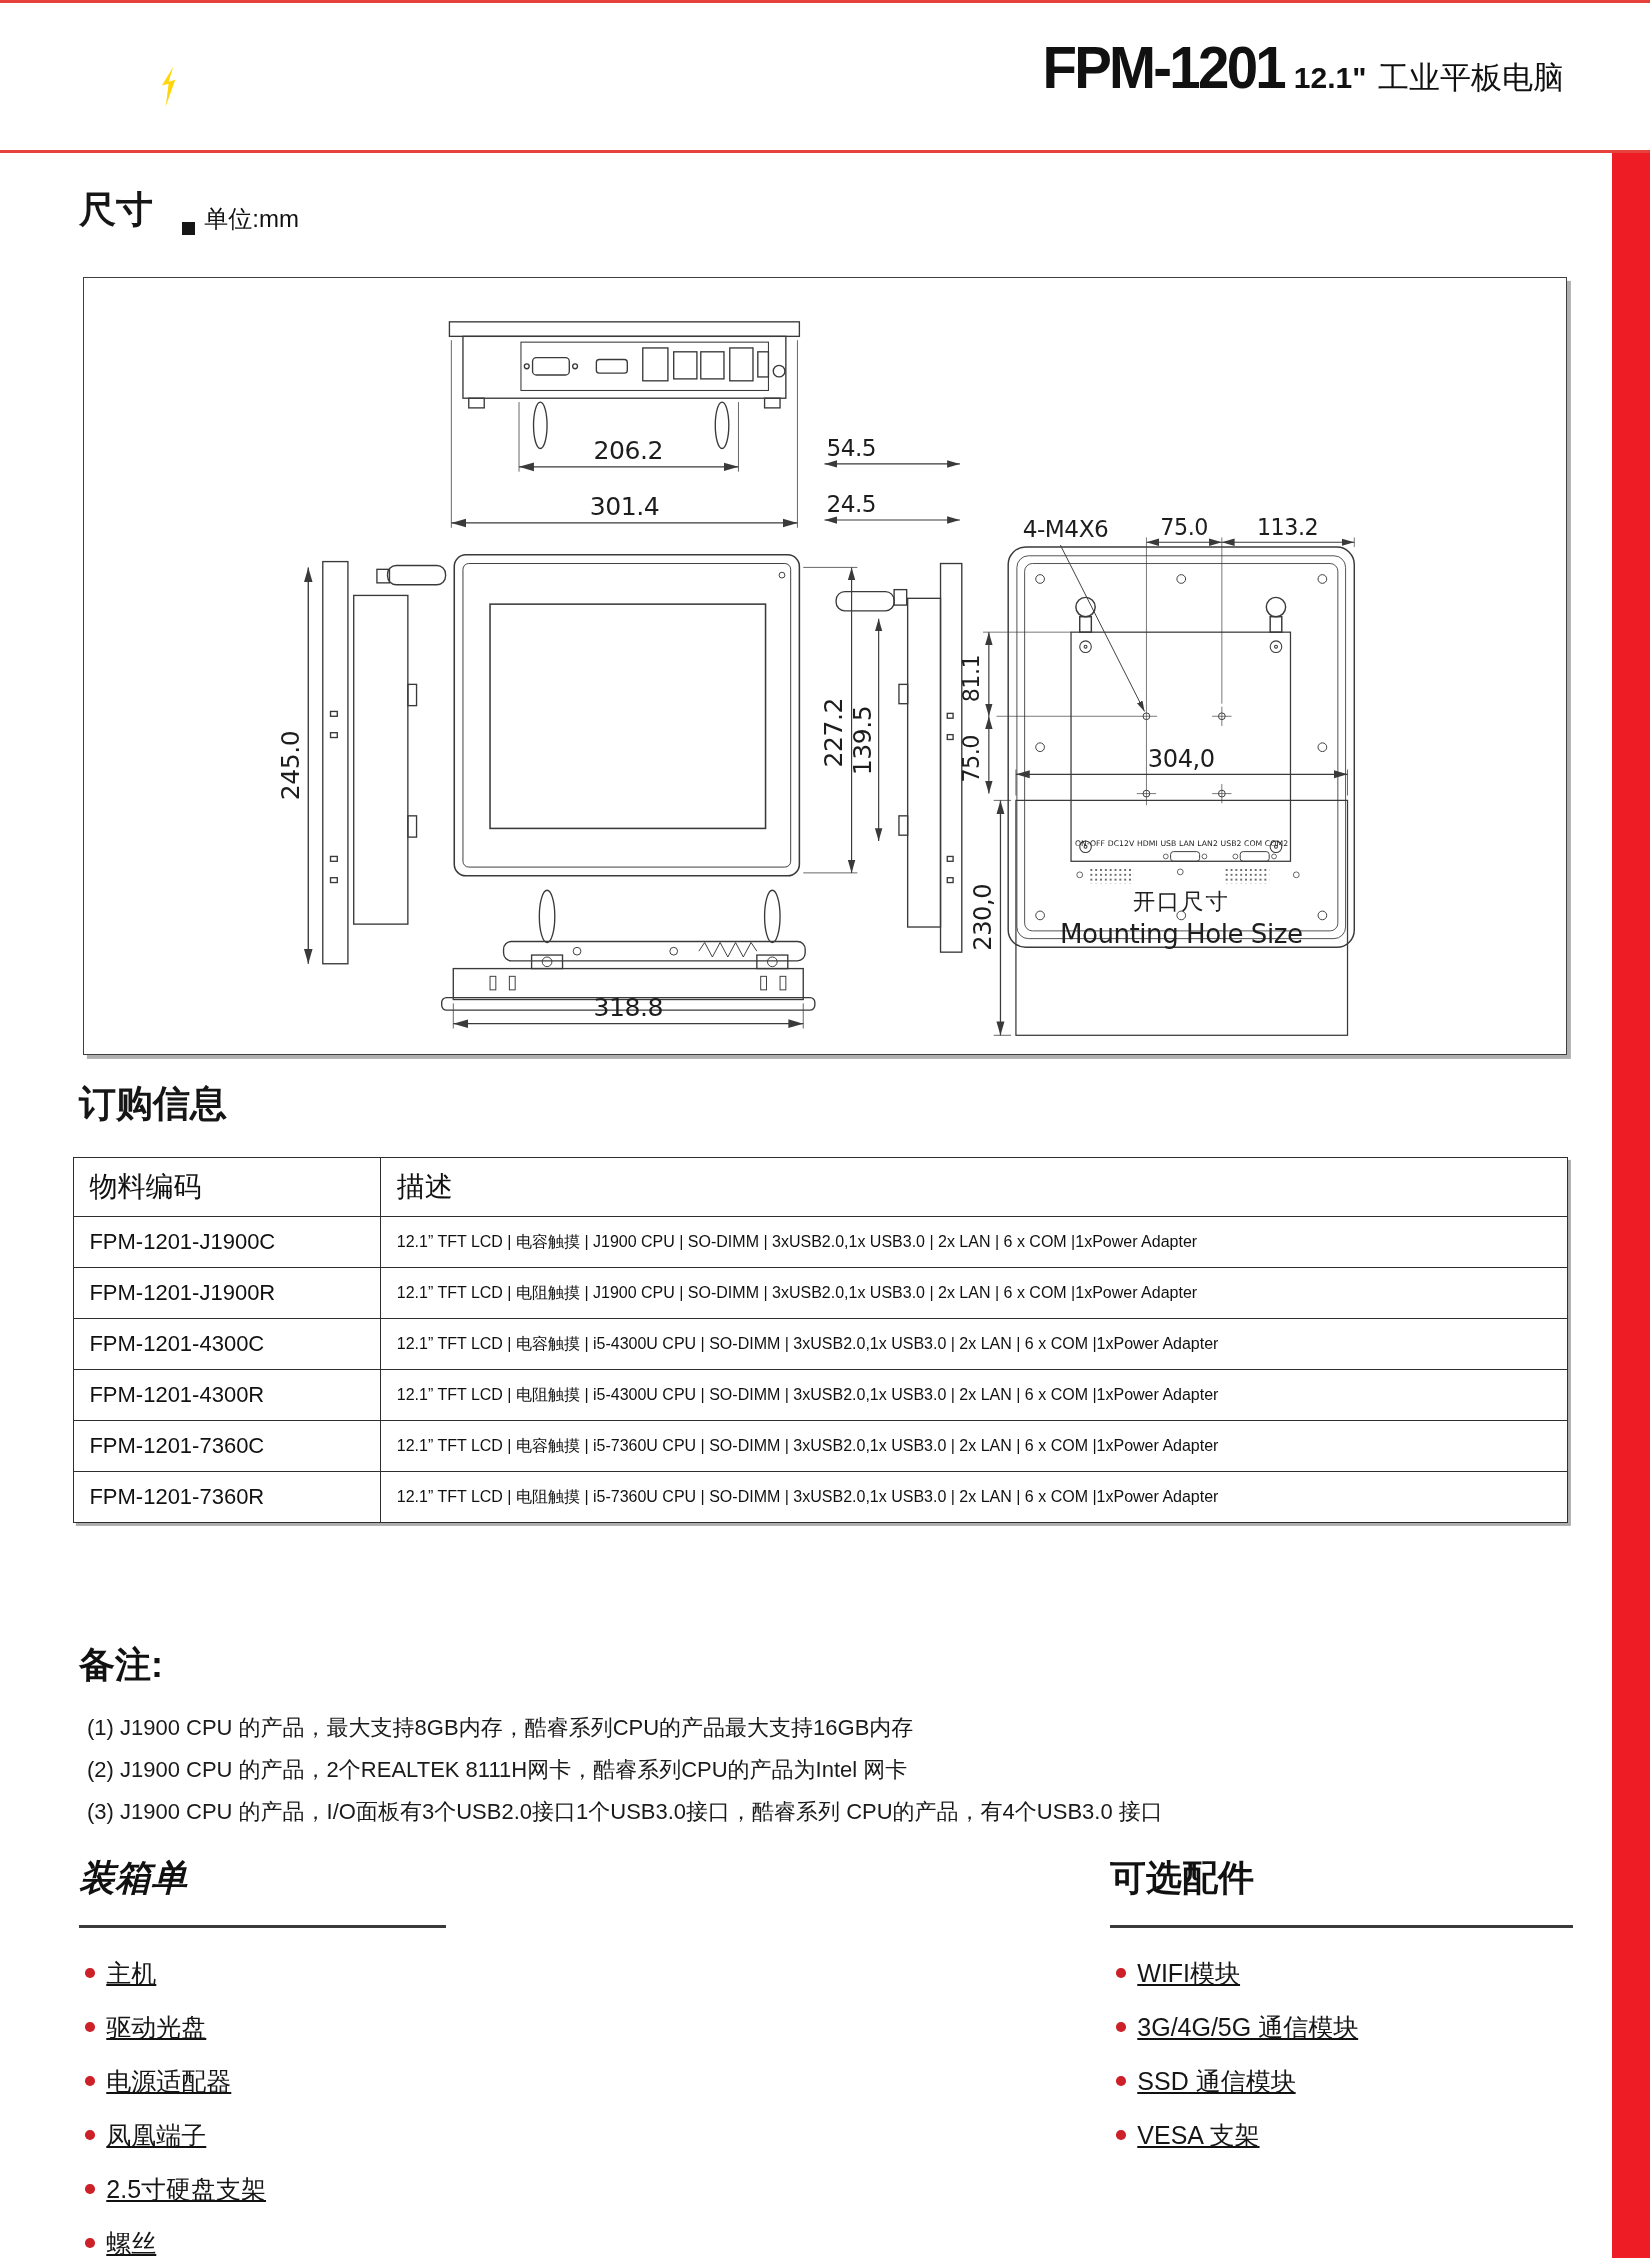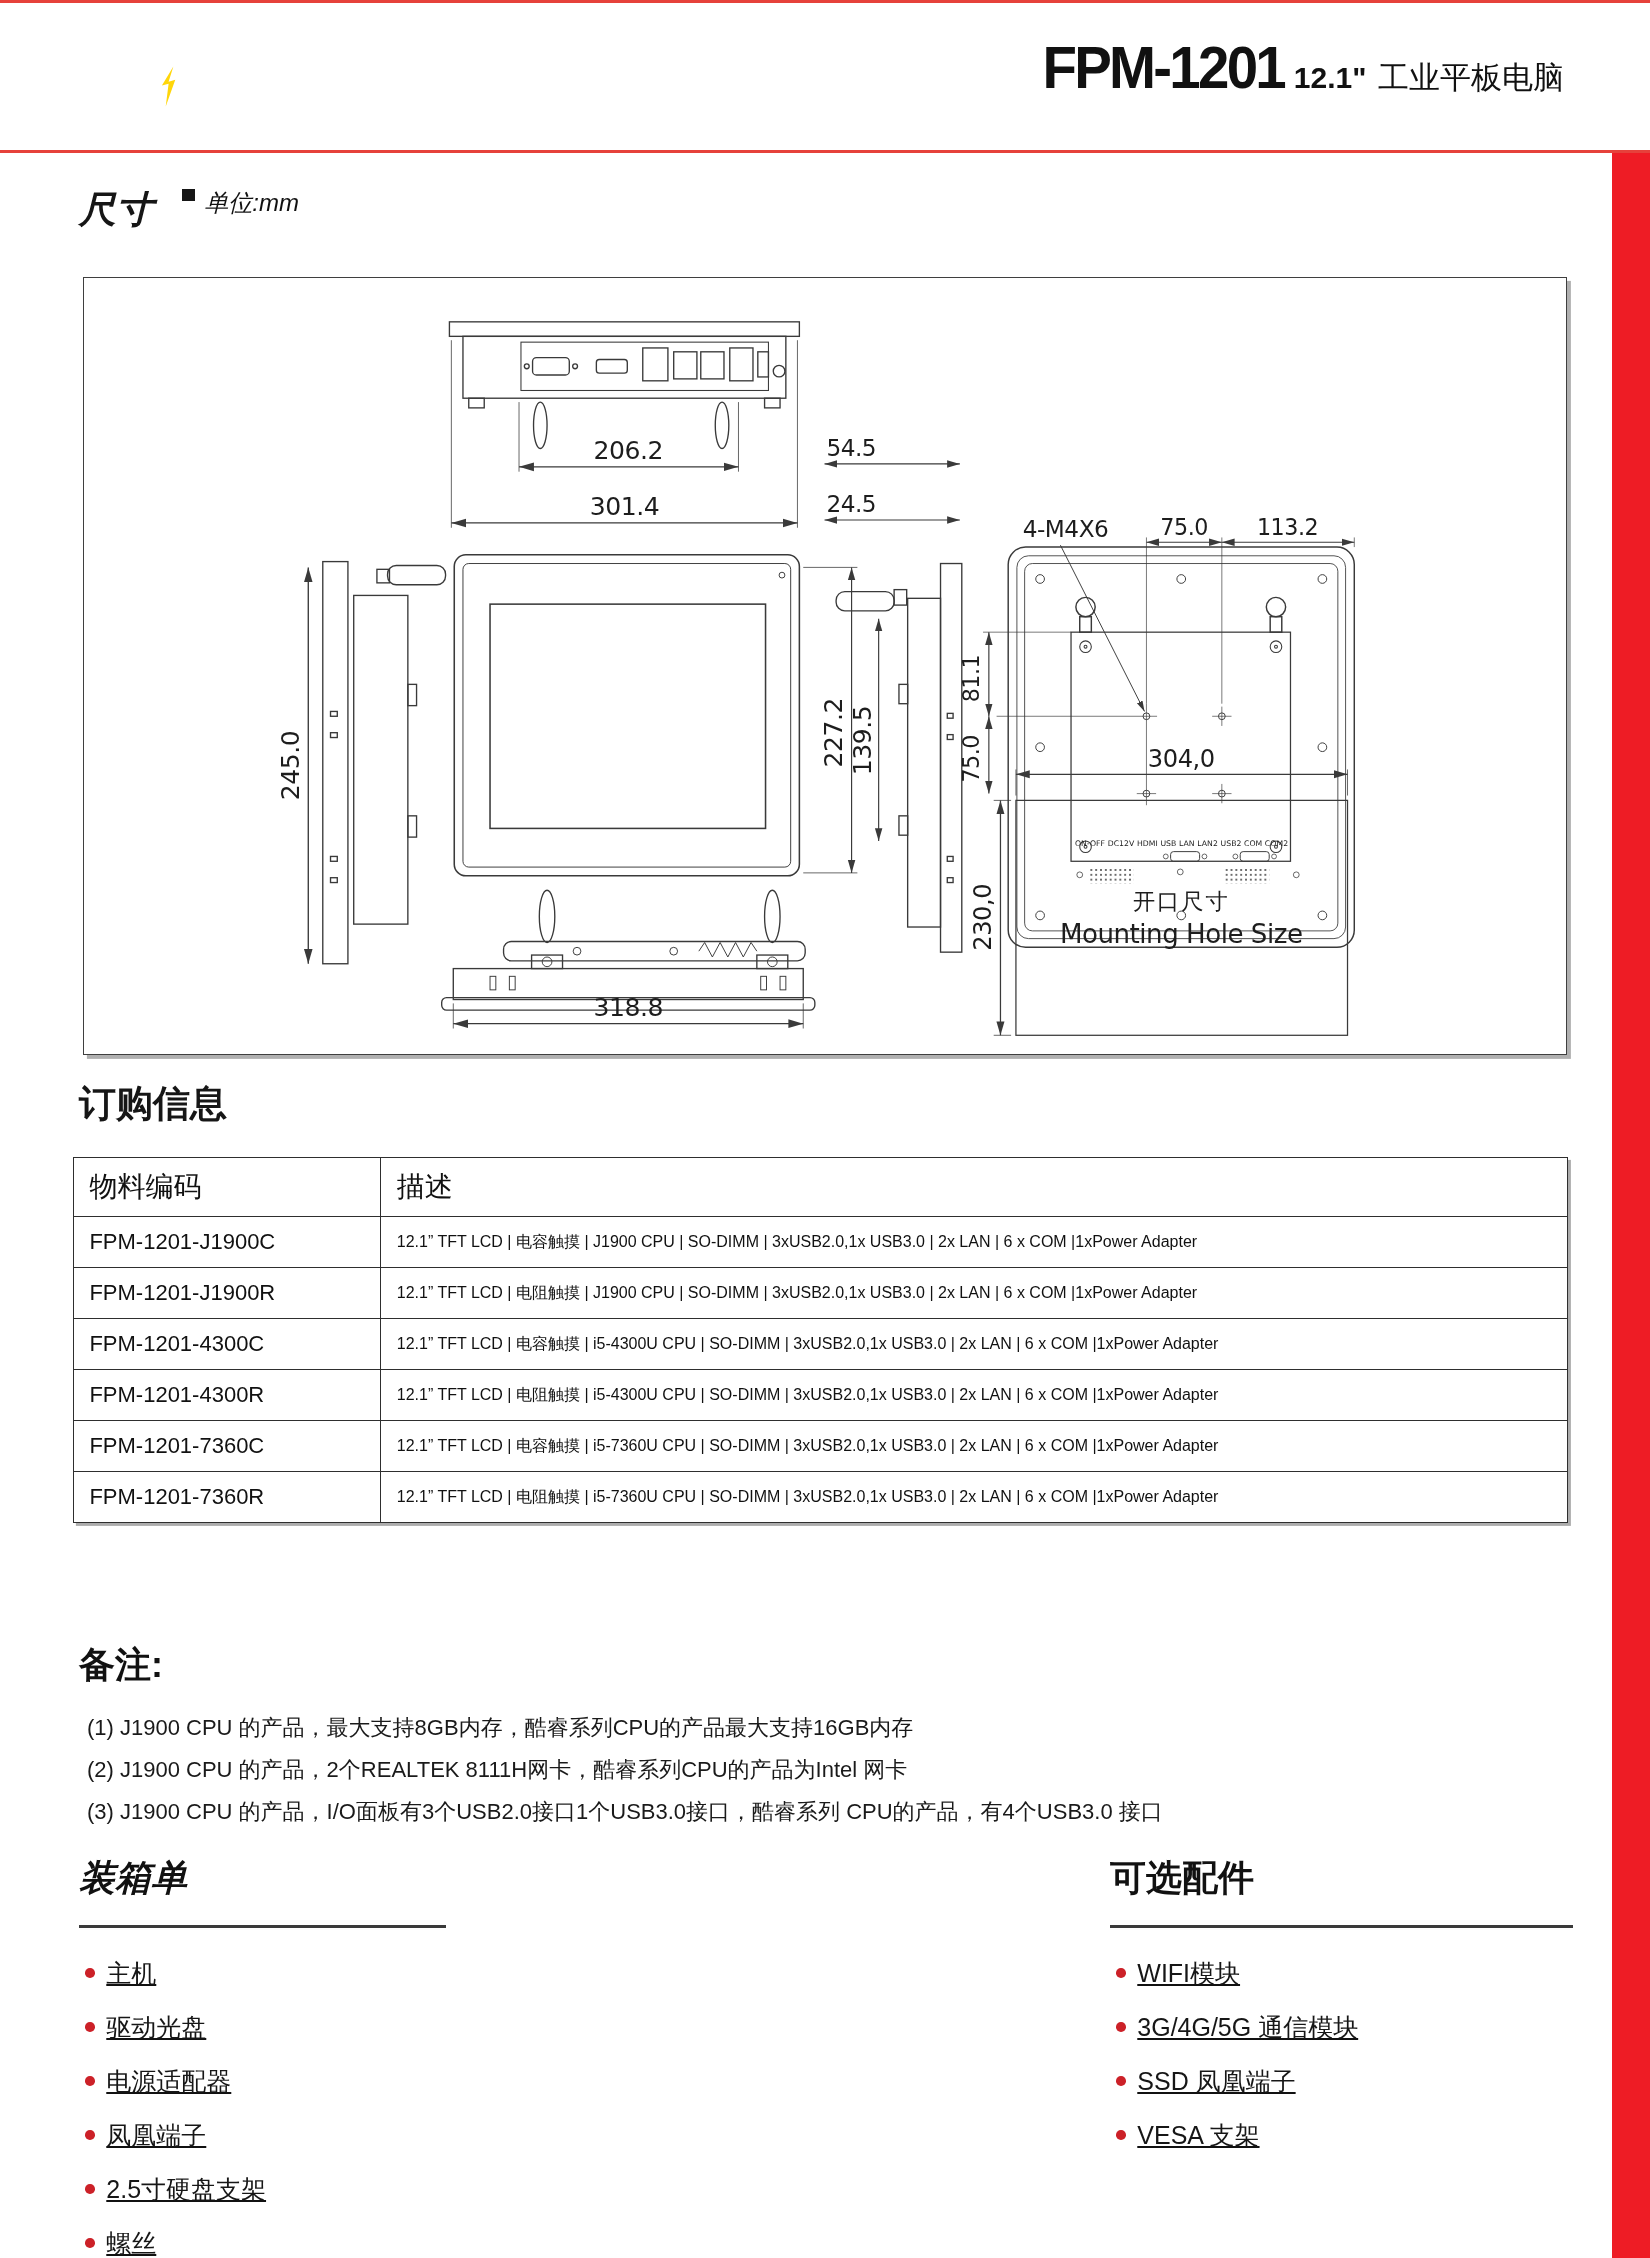--- a/index.html
+++ b/index.html
@@ -7,21 +7,21 @@
         font-family:"Liberation Sans","DejaVu Sans",sans-serif;color:#111;}
   .topline{position:absolute;top:0;left:0;width:1650px;height:2.9px;background:#e6413b;}
   .redline{position:absolute;top:150px;left:0;width:1650px;height:2.9px;background:#e6413b;}
   .redbar{position:absolute;top:153px;right:0;width:38px;height:2106px;background:#ee1c25;}
   .bolt{position:absolute;left:160px;top:66px;}
   .masthead{position:absolute;top:33px;right:86px;display:flex;align-items:baseline;white-space:nowrap;}
   .model{font-size:60px;font-weight:800;letter-spacing:-2.9px;transform:scaleX(.94);transform-origin:right;}
   .size-label{font-size:30px;font-weight:700;margin-left:9.7px;}
   .product-type{font-size:31px;margin-left:11.6px;font-family:"Liberation Serif","DejaVu Serif",serif;font-weight:500;}
   .sec-title{font-size:37px;font-weight:800;color:#161616;}
-  .dim-head{position:absolute;left:79px;top:185px;display:flex;align-items:flex-start;font-style:italic;}
+  .dim-head{position:absolute;left:79px;top:185px;display:flex;align-items:flex-end;}
   .unit-square{display:inline-block;width:12.6px;height:12.6px;background:#161616;margin:3.9px 9.7px 0 29px;}
   .unit-text{font-size:24px;margin-top:1.9px;}
   .drawing-frame{position:absolute;left:83px;top:277px;width:1484px;height:778px;
         border:1.9px solid #3f3f3f;box-sizing:border-box;box-shadow:3.9px 3.9px 0 rgba(80,80,80,.45);background:#fff;}
   .drawing-frame svg{display:block;width:100%;height:100%;}
   .dimtext{font-family:"DejaVu Sans","Liberation Sans",sans-serif;fill:#1d1d1d;letter-spacing:-.5px;}
   .order-title{position:absolute;left:79px;top:1079px;}
   table.order{position:absolute;left:73px;top:1157px;width:1495px;border-collapse:collapse;
         box-shadow:2.9px 2.9px 0 rgba(90,90,90,.5);background:#fff;}
   table.order th,table.order td{border:1.4px solid #2e2e2e;text-align:left;vertical-align:middle;}
@@ -349,21 +349,21 @@
     <div class="item">
         <span class="dot"></span>
         <span>WIFI模块</span>
       </div>
     <div class="item">
         <span class="dot"></span>
         <span>3G/4G/5G 通信模块</span>
       </div>
     <div class="item">
         <span class="dot"></span>
-        <span>SSD 凤凰端子</span>
+        <span>SSD 通信模块</span>
       </div>
     <div class="item">
         <span class="dot"></span>
         <span>VESA 支架</span>
       </div>
   </div>
 
 </div>
 
 

